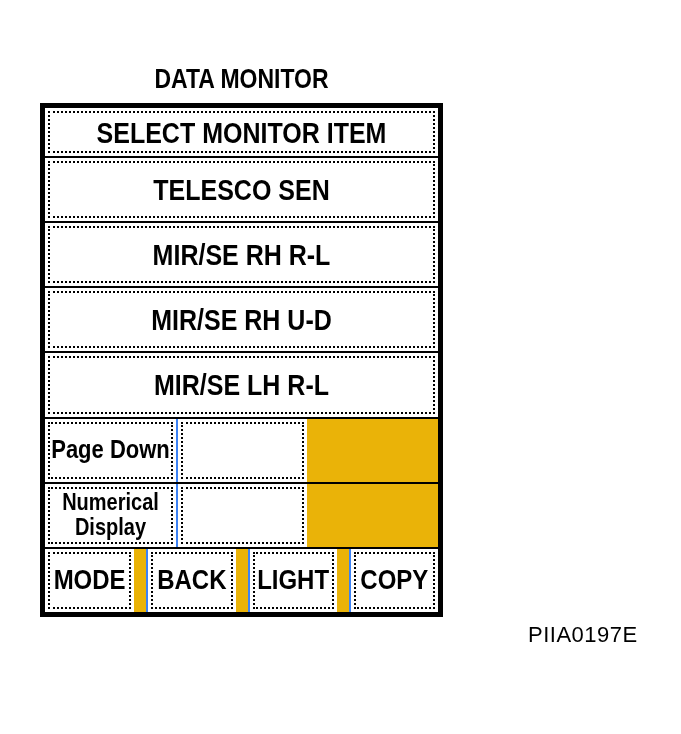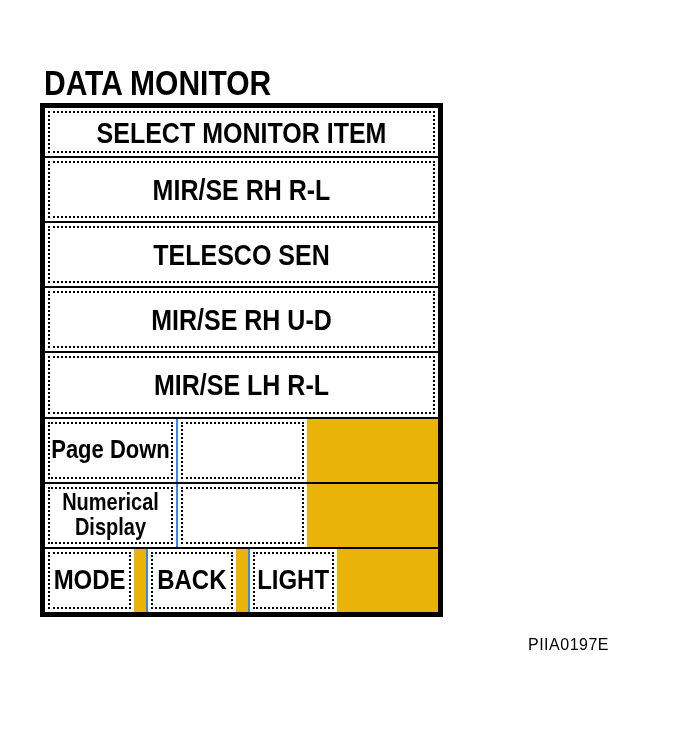--- a/index.html
+++ b/index.html
@@ -6,21 +6,21 @@
   html, body { background: #ffffff; }
   body {
     width: 681px; height: 734px; position: relative;
     font-family: "Liberation Sans", sans-serif; color: #000000;
   }
   .stage { position: absolute; inset: 0; }
 
   
   .panel-title {
     position: absolute; left: 40px; top: 66px; width: 403px;
-    text-align: left; font-weight: bold; font-size: 30px;
+    text-align: center; font-weight: bold; font-size: 23px;
   }
 
   
   .panel {
     position: absolute; left: 40px; top: 103px; width: 403px; height: 514px;
     border: 5px solid #000; background: #eab308;
     display: flex; flex-direction: column;
   }
   .row { flex: 1 1 0; display: grid; border-bottom: 2px solid #000; min-height: 0; }
   .row:last-child { border-bottom: none; }
@@ -47,22 +47,22 @@
     padding: 0 4px;
   }
   .nw { white-space: nowrap; }
   .fs-item    { font-size: 25px; }
   .fs-page    { font-size: 22px; }
   .fs-setting { font-size: 23px; }
   .fs-num     { font-size: 20px; line-height: 21px; }
   .fs-func    { font-size: 24px; }
 
   .figure-code {
-    position: absolute; left: 528px; top: 636px;
-    font-size: 16px; font-weight: normal; letter-spacing: 0.5px;
+    position: absolute; left: 528px; top: 622px;
+    font-size: 22px; font-weight: normal; letter-spacing: 0.5px;
   }
 </style>
 </head>
 <body>
 
 <div class="stage">
 
   <div class="panel-title">
     <span class="lbl nw">DATA MONITOR</span>
   </div>
@@ -70,27 +70,27 @@
   <div class="panel">
 
     <div class="row row-first cols-1">
       <div class="cell">
         <span class="lbl nw fs-item">SELECT MONITOR ITEM</span>
       </div>
     </div>
 
     <div class="row cols-1">
       <div class="cell">
-        <span class="lbl nw fs-item">MIR/SE RH R-L</span>
+        <span class="lbl nw fs-item">TELESCO SEN</span>
       </div>
     </div>
 
     <div class="row cols-1">
       <div class="cell">
-        <span class="lbl nw fs-item">TELESCO SEN</span>
+        <span class="lbl nw fs-item">MIR/SE RH R-L</span>
       </div>
     </div>
 
     <div class="row cols-1">
       <div class="cell">
         <span class="lbl nw fs-item">MIR/SE RH U-D</span>
       </div>
     </div>
 
     <div class="row cols-1">
@@ -117,19 +117,22 @@
     <div class="row cols-4">
       <div class="cell">
         <span class="lbl nw fs-func">MODE</span>
       </div>
       <div class="cell">
         <span class="lbl nw fs-func">BACK</span>
       </div>
       <div class="cell">
         <span class="lbl nw fs-func">LIGHT</span>
       </div>
+      <div class="cell">
+        <span class="lbl nw fs-func">COPY</span>
+      </div>
     </div>
 
   </div>
 
   <div class="figure-code">PIIA0197E</div>
 
 </div>
 
 </body></html>

